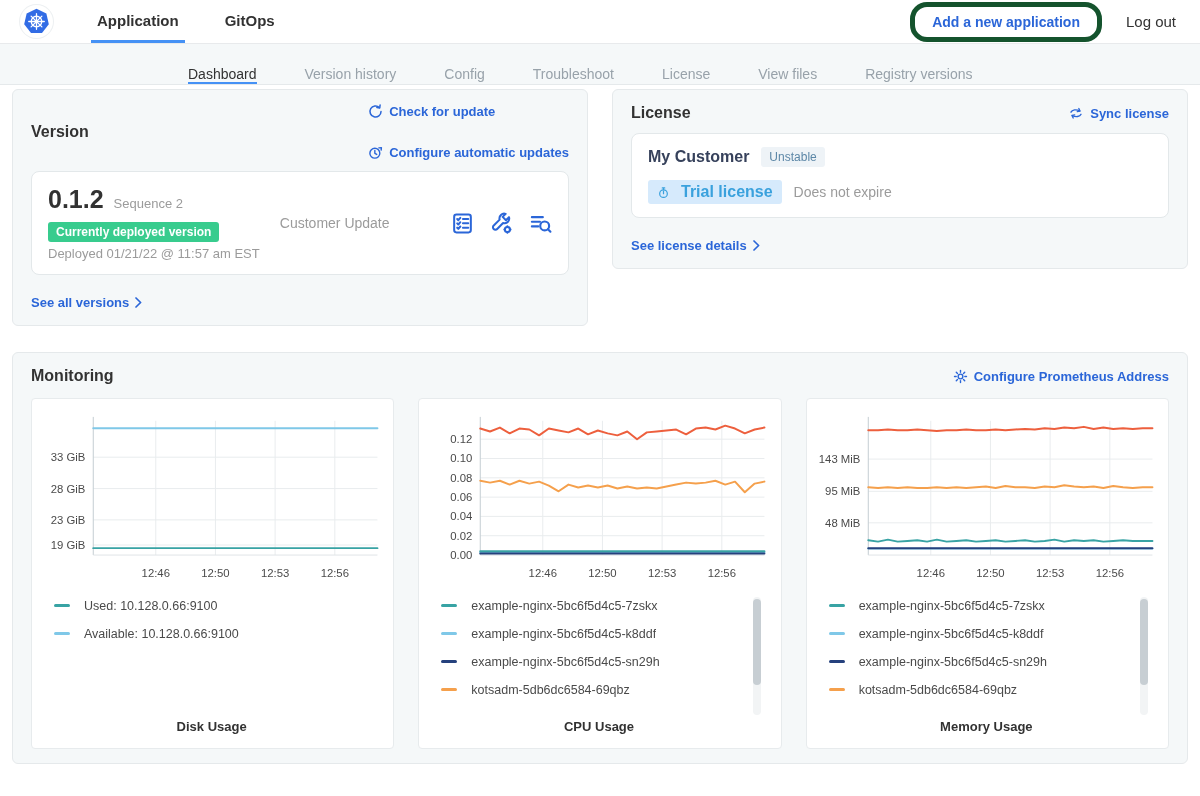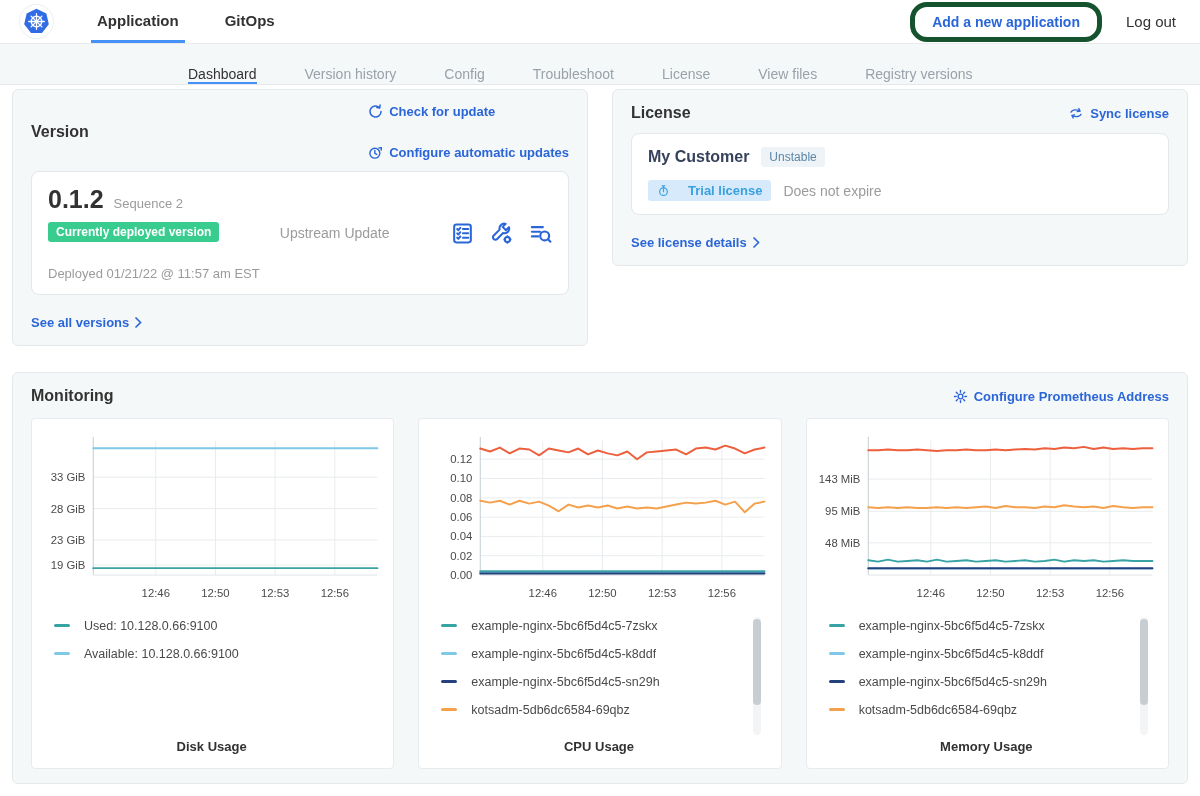--- a/index.html
+++ b/index.html
@@ -41,31 +41,31 @@
   .panel-links { display:flex; gap:26px;flex-direction:column; }
   .inner-card { background:#fff; border:1px solid #e3e8ea; border-radius:8px; margin-top:11px; padding:13px 16px; }
 
   
   .version-body { display:flex; align-items:center; }
   .version-left { width:46%; }
   .version-line { display:flex; align-items:baseline; }
   .version-number { font-size:25px; font-weight:bold; color:#323232; }
   .sequence { font-size:13px; color:#9b9b9b; margin-left:10px; }
   .deployed-badge { display:inline-block; background:#38cc8e; color:#fff; font-size:12px; font-weight:bold; border-radius:3px; padding:3px 8px; margin-top:8px; }
-  .deployed-at { font-size:13px; color:#9b9b9b; margin-top:24px; }
+  .deployed-at { font-size:13px; color:#9b9b9b; margin-top:4px; }
   .version-mid { flex:1; font-size:14px; color:#9b9b9b; }
   .version-icons { display:flex; gap:16px; align-items:center; color:#2b66d8; }
   .see-link { margin-top:20px; display:inline-flex; }
 
   
   .license-row1 { display:flex; align-items:center; gap:12px; }
   .customer-name { font-size:16px; font-weight:bold; color:#36415b; }
   .channel-badge { background:#eef3f7; color:#5c87a7; font-size:12px; border-radius:3px; padding:3px 8px; }
   .license-row2 { display:flex; align-items:center; margin-top:13px; }
-  .trial-badge { background:#d6eafc; color:#3aa1dd; font-size:13px; font-weight:bold; border-radius:3px; padding:3px 9px; display:inline-flex; align-items:center; gap:18px; }
+  .trial-badge { background:#d6eafc; color:#3aa1dd; font-size:16px; font-weight:bold; border-radius:3px; padding:3px 9px; display:inline-flex; align-items:center; gap:11px; }
   .expire-text { font-size:14px; color:#9b9b9b; margin-left:12px; }
 
   
   .monitoring { margin-top:26px; margin-bottom:14px; }
   .charts-grid { display:grid; grid-template-columns:repeat(3,1fr); gap:24px; margin-top:13px; }
   .chart-card { background:#fff; border:1px solid #e7ebed; border-radius:4px; padding:10px 8px 14px 6px; display:flex; flex-direction:column; min-height:342px; }
   .chart-svg { width:100%; height:auto; display:block; }
   .legend { position:relative; margin:12px 10px 0 16px; padding-right:22px; }
   .legend-item { display:flex; align-items:center; margin-bottom:14px; }
   .legend-dash { width:16px; height:3px; border-radius:2px; flex:0 0 16px; margin-right:14px; }
@@ -160,21 +160,21 @@
         </div>
         <div class="inner-card version-body">
           <div class="version-left">
             <div class="version-line">
               <span class="version-number">0.1.2</span>
               <span class="sequence">Sequence 2</span>
             </div>
             <span class="deployed-badge">Currently deployed version</span>
             <div class="deployed-at">Deployed 01/21/22 @ 11:57 am EST</div>
           </div>
-          <div class="version-mid">Upstream Update</div>
+          <div class="version-mid">Customer Update</div>
           <div class="version-icons">
             <svg class="icon-svg" width="23" height="23" viewBox="0 0 16 16" fill="none" stroke="#2b66d8" stroke-width="1.4" stroke-linecap="round" stroke-linejoin="round">
                 <rect x="2.2" y="1.8" width="11.6" height="12.4" rx="1.6"></rect>
                 <polyline points="4.3,4.9 5.1,5.7 6.5,4.1"></polyline>
                 <line x1="8.3" y1="4.9" x2="12" y2="4.9"></line>
                 <polyline points="4.3,7.9 5.1,8.7 6.5,7.1"></polyline>
                 <line x1="8.3" y1="7.9" x2="12" y2="7.9"></line>
                 <polyline points="4.3,10.9 5.1,11.7 6.5,10.1"></polyline>
                 <line x1="8.3" y1="10.9" x2="12" y2="10.9"></line>
               </svg>

